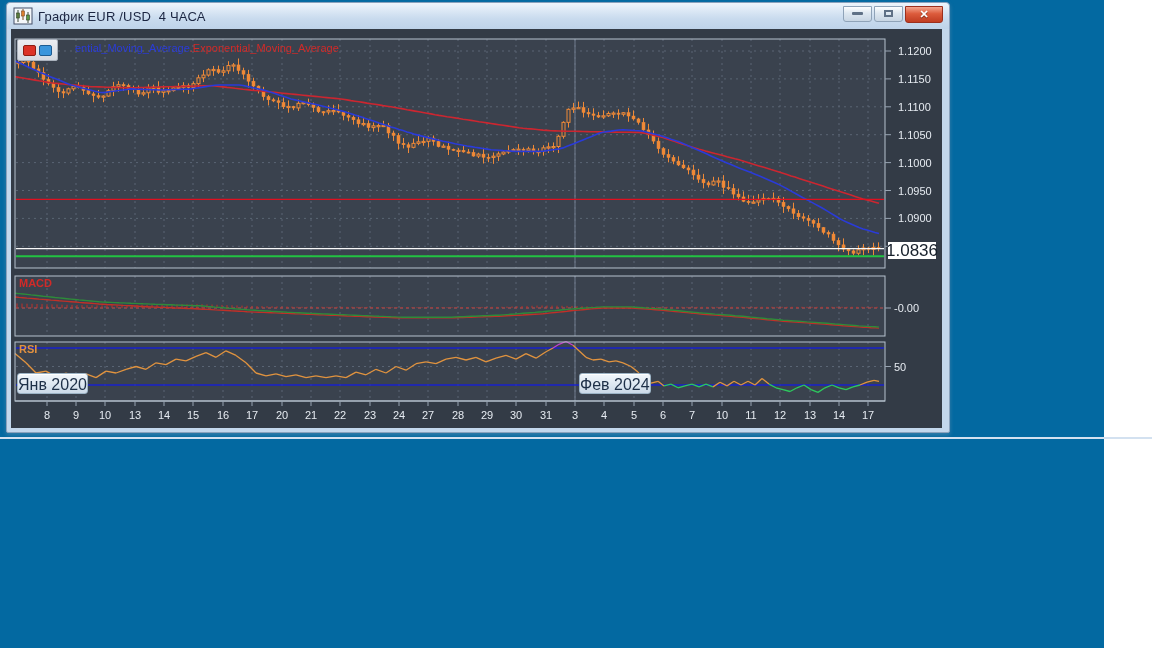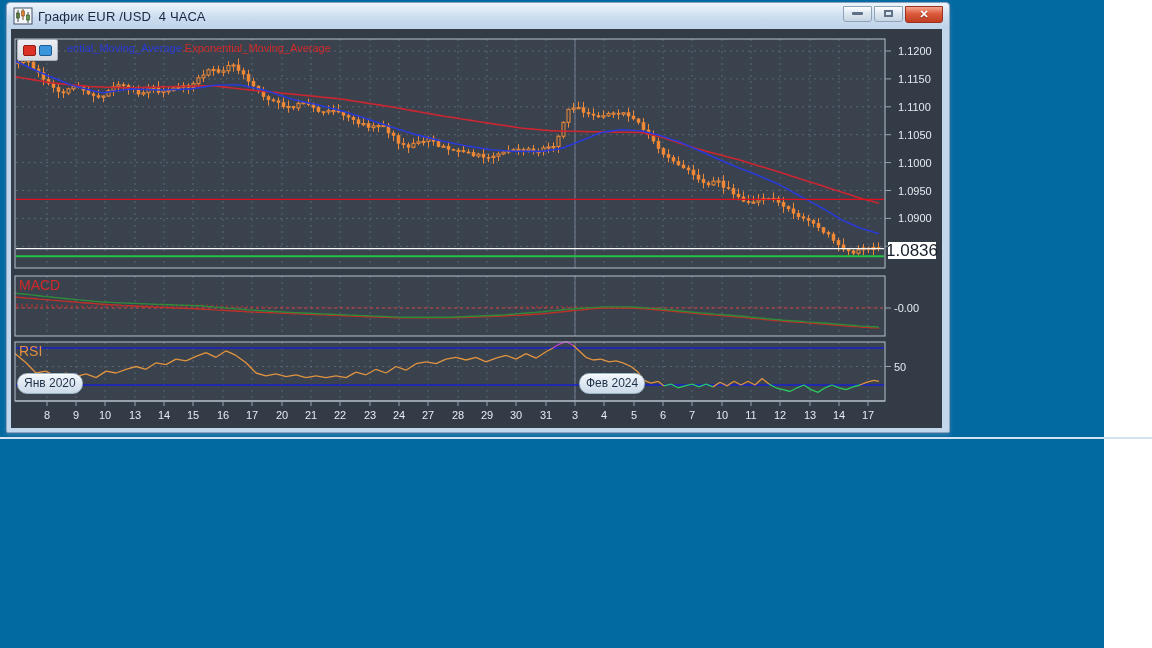--- a/index.html
+++ b/index.html
@@ -44,32 +44,32 @@
 
   
   .legend-box {
     position:absolute; left:6px; top:10px; width:41px; height:22px;
     background:linear-gradient(#eceef2,#d5d9e0); border:1px solid #aab2bd; border-radius:2px;
     display:flex; align-items:center; justify-content:center; gap:3px; cursor:pointer;
   }
   .sw { width:13px; height:11px; border-radius:2px; display:inline-block; }
   .sw.red  { background:#dc3226; border:1px solid #8d1d12; }
   .sw.blue { background:#3b96dc; border:1px solid #1d5c92; }
-  .legend-text { position:absolute; left:56px; top:13px; font-size:11px; white-space:nowrap; }
+  .legend-text { position:absolute; left:64px; top:13px; font-size:11px; white-space:nowrap; }
   .l-blue { color:#2a3bd8; }
   .l-red  { color:#d22a28; }
 
-  .panel-label { position:absolute; font-size:14px; font-weight:normal; }
+  .panel-label { position:absolute; font-size:11px; font-weight:bold; }
   .panel-label.macd { left:8px; top:248px; color:#d22a28; }
   .panel-label.rsi  { left:8px; top:314px; color:#e09040; }
 
   .month-tag {
-    position:absolute; top:344px; height:21px; padding:2px 6px;
-    background:linear-gradient(#f2f7fc,#ccdae8); border:1px solid #9db4c6; border-radius:10px;
-    font-size:12px; color:#1e3048; box-shadow:inset 0 1px 0 #fff; cursor:pointer; white-space:nowrap;
+    position:absolute; top:344px; height:21px; padding:2px 0;
+    background:linear-gradient(#f2f7fc,#ccdae8); border:1px solid #9db4c6; border-radius:3px;
+    font-size:16px; color:#1e3048; box-shadow:inset 0 1px 0 #fff; cursor:pointer; white-space:nowrap;
   }
   .month-tag.jan { left:6px; }
   .month-tag.feb { left:568px; }
 
   .last-price {
     position:absolute; left:877px; top:213px; width:48px; height:17px;
     background:#ffffff; color:#17202b; font-size:17px;
     display:flex; align-items:center; justify-content:center;
   }
 

